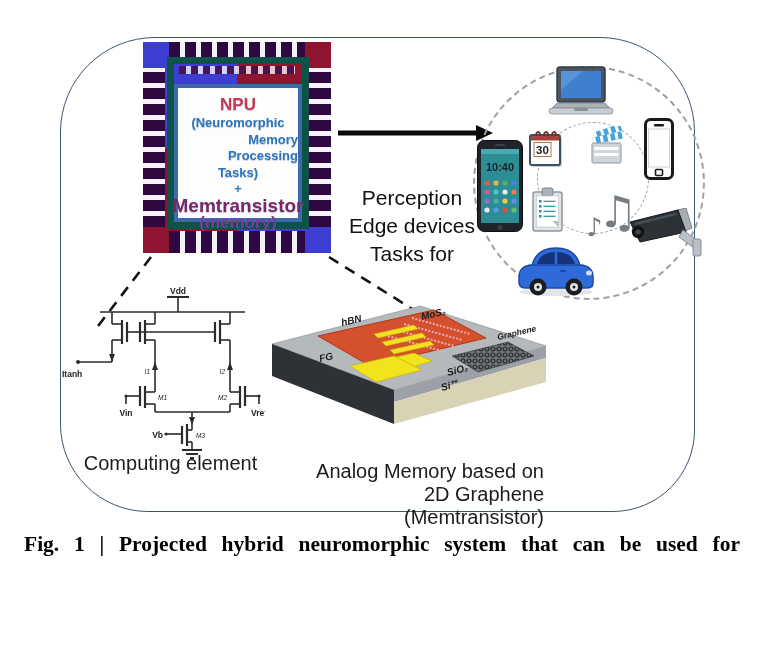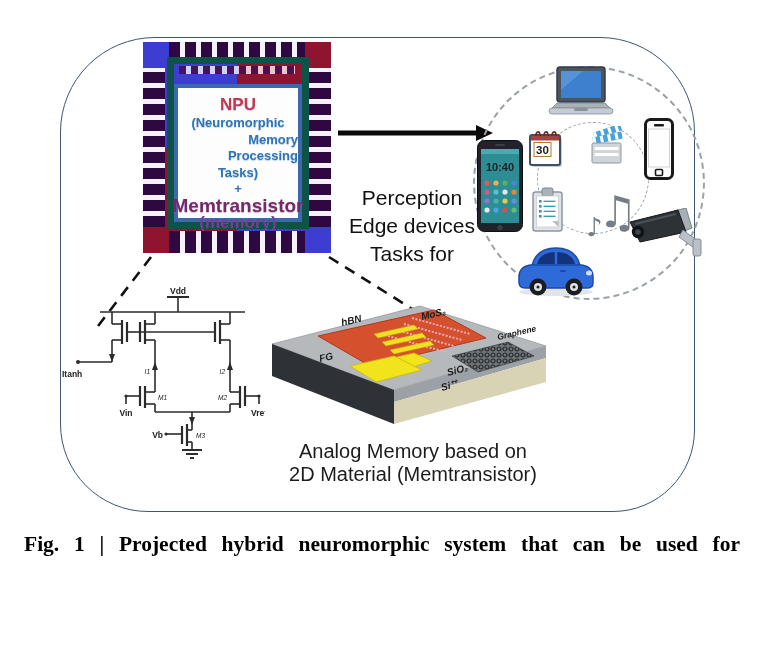--- a/index.html
+++ b/index.html
@@ -50,21 +50,21 @@
   .ring-outer{left:473px;top:66px;width:228px;height:230px;}
   .ring-inner{left:537px;top:122px;width:110px;height:110px;border-width:1.6px;}
   .icon{position:absolute;}
   .music{color:#767d84;font-family:"DejaVu Sans",sans-serif;line-height:1;}
   .note-a{left:586px;top:214px;font-size:26px;}
   .note-b{left:598px;top:190px;font-size:44px;}
 
   
   .sub-label{color:#1c1c1c;font-size:20px;line-height:23px;text-align:center;}
   .circuit-label{left:78px;top:452px;width:185px;}
-  .memt-label{left:282px;top:440px;width:262px;}
+  .memt-label{left:282px;top:460px;width:262px;text-align:right;}
 
   
   svg text{font-family:"Liberation Sans",sans-serif;fill:#222;}
   .net{font-size:8.5px;font-weight:bold;}
   .netsm{font-size:6.5px;font-style:italic;}
   .m3d{font-size:10px;font-weight:bold;font-style:italic;fill:#1a1c1e;}
 
   
   .caption{left:24px;top:531px;width:716px;color:#000;
     font-family:"Liberation Serif","DejaVu Serif",serif;font-weight:bold;
@@ -307,20 +307,21 @@
     <text x="90" y="90" text-anchor="end" class="netsm">I1</text>
     <text x="165" y="90" text-anchor="end" class="netsm">I2</text>
     <text x="98" y="116" class="netsm">M1</text>
     <text x="167" y="116" text-anchor="end" class="netsm">M2</text>
     <text x="136" y="154" class="netsm">M3</text>
     <text x="66" y="132" text-anchor="middle" class="net">Vin</text>
     <text x="199" y="132" text-anchor="middle" class="net">Vref</text>
     <text x="103" y="154" text-anchor="end" class="net">Vb</text>
   </svg>
 
+  <div class="abs sub-label circuit-label">Computing element</div>
 
   <svg class="abs" style="left:262px;top:292px" width="290" height="160" viewBox="0 0 290 160">
     <defs>
       <pattern id="hexp" width="6" height="6" patternUnits="userSpaceOnUse">
         <rect width="6" height="6" fill="#6e7478"></rect>
         <circle cx="3" cy="3" r="2" fill="none" stroke="#26292c" stroke-width="1.2"></circle>
       </pattern>
     </defs>
 
     <polygon points="10,52 158,14 284,54 132,98" fill="#b6b9bc" stroke="#979b9e" stroke-width="0.8"></polygon>
@@ -348,20 +349,20 @@
     <text transform="translate(80,34) rotate(-13)" class="m3d">hBN</text>
     <text transform="translate(160,28) rotate(-13)" class="m3d">MoS₂</text>
     <text transform="translate(58,70) rotate(-13)" class="m3d">FG</text>
     <text transform="translate(236,48) rotate(-13)" class="m3d" style="font-size:8.5px">Graphene</text>
     <text transform="translate(186,84) rotate(-15)" class="m3d">SiO₂</text>
     <text transform="translate(180,99) rotate(-15)" class="m3d">Si⁺⁺</text>
   </svg>
 
   <div class="abs sub-label memt-label">
     <div>Analog Memory based on</div>
-    <div>2D Material (Memtransistor)</div>
+    <div>2D Graphene (Memtransistor)</div>
   </div>
 
   <div class="abs caption">
     <div class="just">Fig. 1 | Projected hybrid neuromorphic system that can be used for</div>
   </div>
 
 </div>
 
 </body></html>

